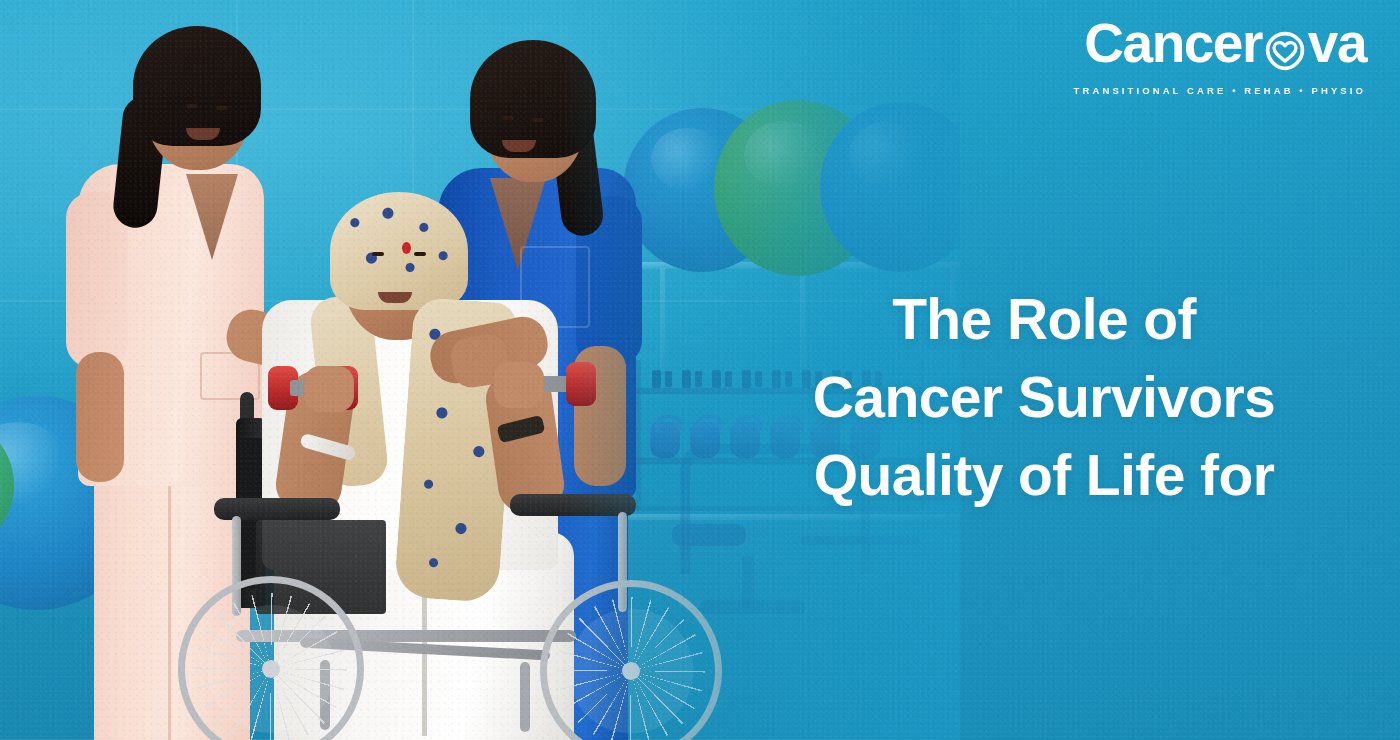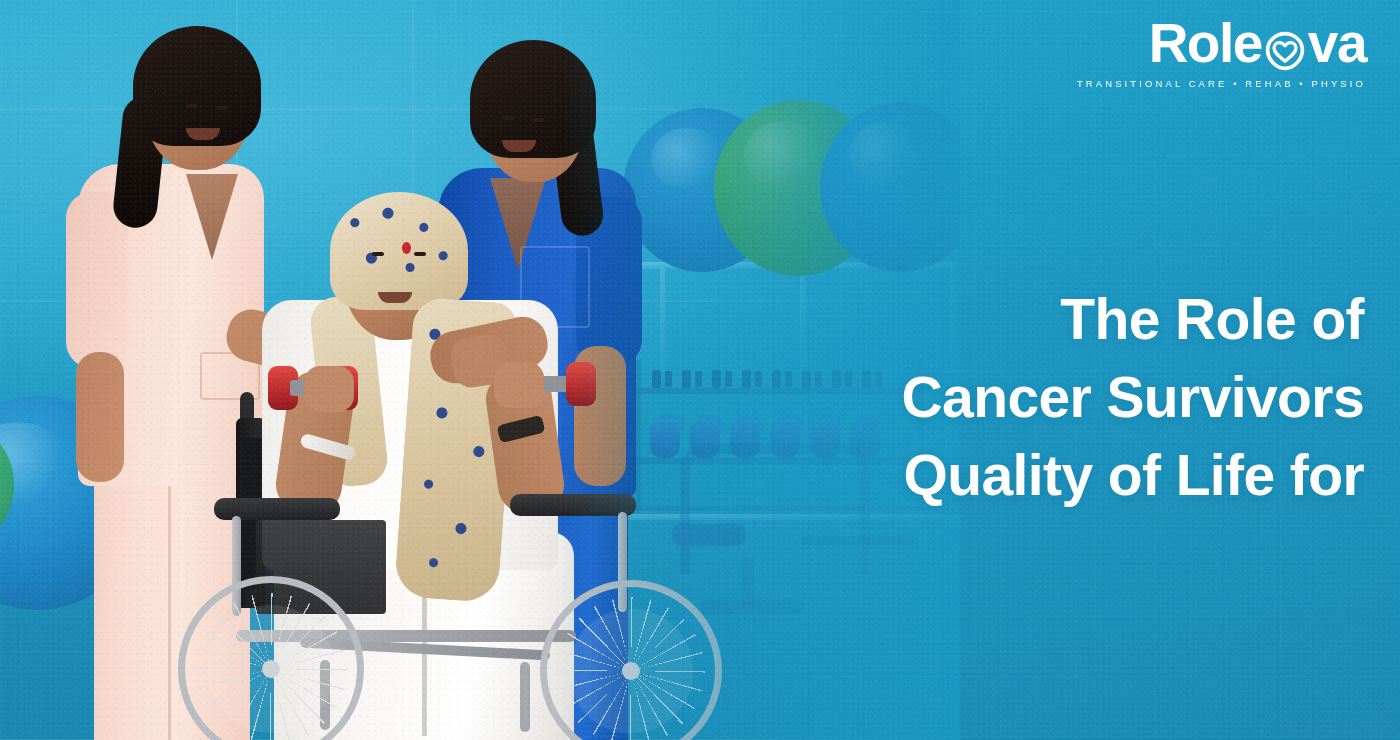--- a/index.html
+++ b/index.html
@@ -229,25 +229,25 @@
       radial-gradient(circle at 63% 41%, rgba(0,0,0,.20) 0 1px, transparent 1px),
       radial-gradient(circle at 37% 78%, rgba(255,255,255,.18) 0 1px, transparent 1px),
       radial-gradient(circle at 84% 64%, rgba(0,0,0,.16) 0 1px, transparent 1px);
     background-size:5px 5px,7px 7px,6px 6px,9px 9px;}
 
   
   .logo{position:absolute;right:34px;top:16px;width:auto;text-align:right;}
   .logo-word{display:flex;align-items:center;justify-content:flex-end;
     font-size:55px;font-weight:bold;color:#fff;letter-spacing:-1.5px;line-height:1;}
   .logo-heart{display:inline-block;width:44px;height:44px;margin:0 1px;position:relative;top:5px;}
-  .logo-tag{margin-top:7px;font-size:9.5px;font-weight:normal;color:#fff;
+  .logo-tag{margin-top:14px;font-size:9.5px;font-weight:bold;color:#fff;
     letter-spacing:3.1px;white-space:nowrap;}
 
   
-  .headline{position:absolute;right:36px;top:280px;width:640px;text-align:right;
+  .headline{position:absolute;right:36px;top:280px;width:640px;text-align:center;
     color:#fff;font-size:57px;font-weight:bold;line-height:78px;letter-spacing:-.6px;
     text-shadow:0 2px 10px rgba(10,70,100,.18);}
   .headline .ln{display:block;white-space:nowrap;}
 </style>
 </head>
 <body>
 
 <div class="banner">
 
   <div class="bg-base"></div>
@@ -391,21 +391,21 @@
       <div class="hub"></div>
     </div>
   </div>
 
   <div class="photo-fade"></div>
   <div class="right-flat"></div>
   <div class="grain"></div>
 
   <div class="logo">
     <div class="logo-word">
-      <span>Role</span>
+      <span>Cancer</span>
       <span class="logo-heart">
         <svg viewBox="0 0 48 48" width="44" height="44" aria-hidden="true">
           <path d="M24 5 C33 5 43 12 43 23 C43 34 33 43 24 43 C15 43 5 34 5 23 C5 12 15 5 24 5 Z" fill="none" stroke="#ffffff" stroke-width="4"></path>
           <path d="M24 35 C17 29.5 12 25.5 12 20.8 C12 17.3 14.7 14.8 18 14.8 C20.1 14.8 22.3 15.9 24 18.2
                    C25.7 15.9 27.9 14.8 30 14.8 C33.3 14.8 36 17.3 36 20.8 C36 25.5 31 29.5 24 35 Z" fill="none" stroke="#ffffff" stroke-width="3.6" stroke-linejoin="round"></path>
         </svg>
       </span>
       <span>va</span>
     </div>
     <div class="logo-tag">TRANSITIONAL CARE  •  REHAB  •  PHYSIO</div>

